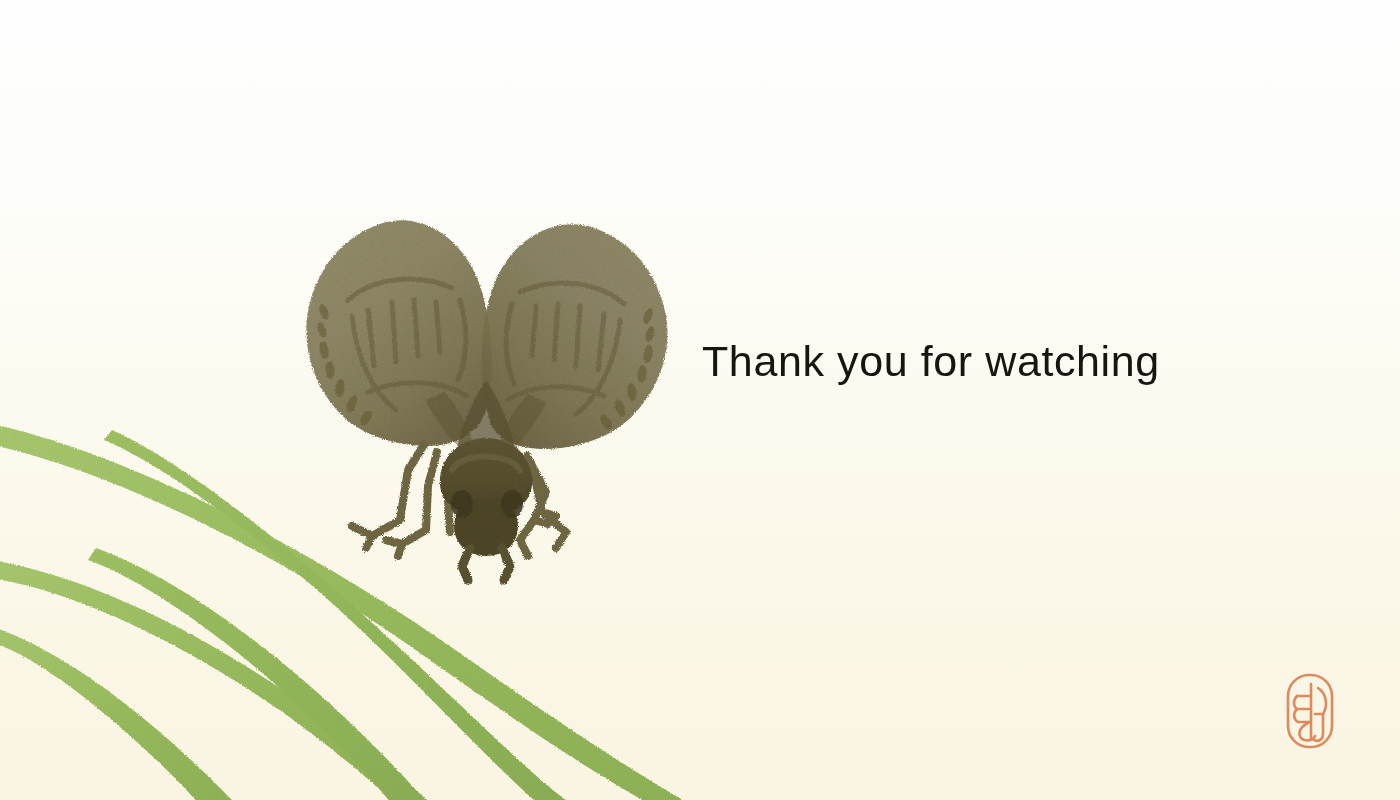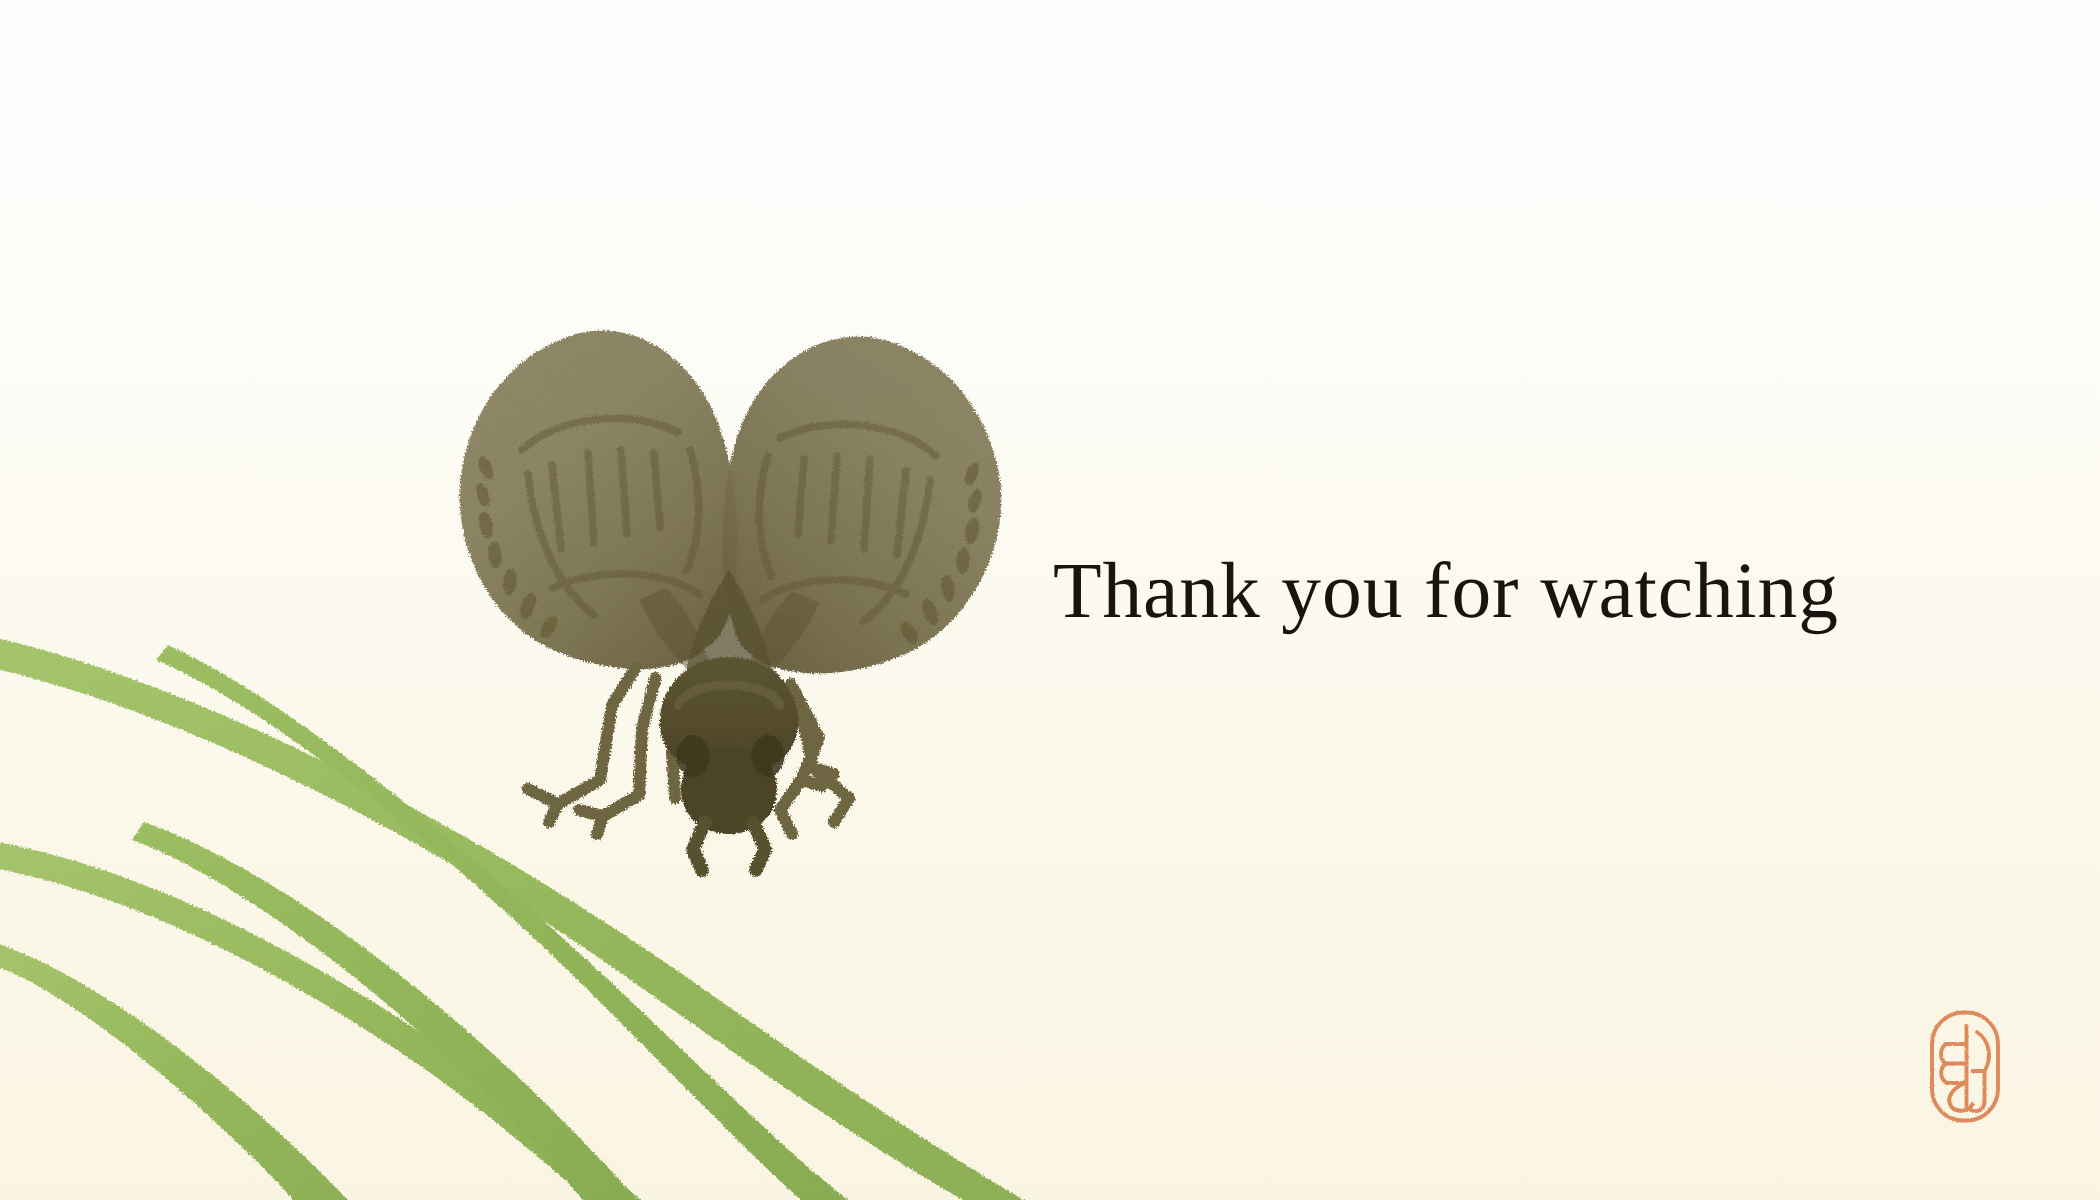--- a/index.html
+++ b/index.html
@@ -35,24 +35,24 @@
     pointer-events: none;
   }
 
   #grass-layer  { z-index: 2; }
   #cicada-layer { z-index: 3; }
 
   
   #headline {
     position: absolute;
     left: 702px;
-    top: 364px;
+    top: 337px;
     z-index: 5;
-    font-family: Liberation Serif, serif;
-    font-size: 53px;
+    font-family: Liberation Sans, sans-serif;
+    font-size: 43px;
     font-weight: 400;
     letter-spacing: 0.6px;
     color: #17150f;
     white-space: nowrap;
     line-height: 1.15;
   }
 
   
   #seal {
     position: absolute;

